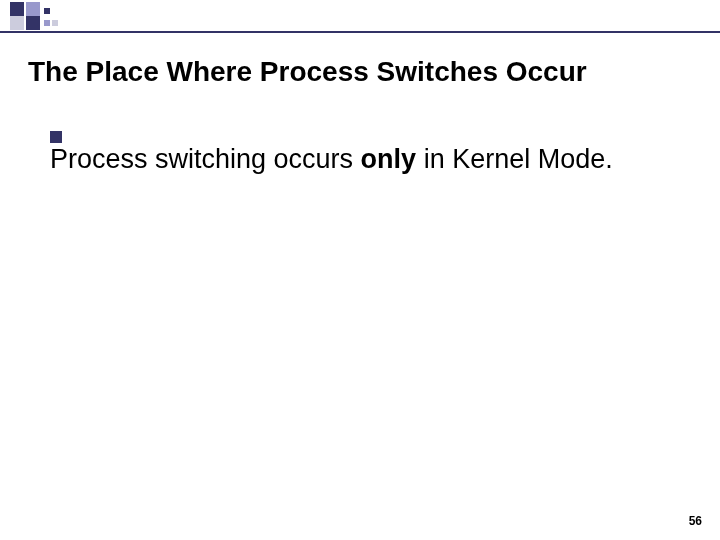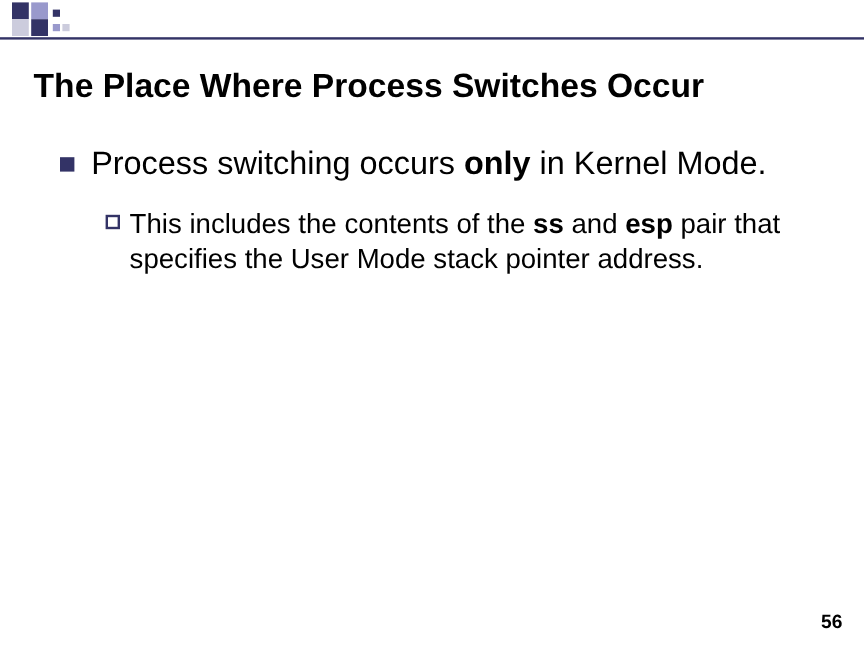--- a/index.html
+++ b/index.html
@@ -43,20 +43,21 @@
   .body {
     position: absolute;
     top: 120px;
     left: 50px;
     width: 640px;
   }
   .bullet-item {
     display: flex;
     align-items: flex-start;
     margin-bottom: 4px;
+    flex-direction: column;
   }
   .square-bullet {
     flex: 0 0 auto;
     width: 12px;
     height: 12px;
     background: #333366;
     margin-top: 11px;
     margin-right: 14px;
   }
   .bullet-text {
@@ -84,21 +85,21 @@
   .sub-text {
     font-size: 23px;
     line-height: 1.25;
     flex: 1;
   }
   .bold { font-weight: bold; }
   .page-number {
     position: absolute;
     bottom: 12px;
     right: 18px;
-    font-size: 16px;
+    font-size: 12px;
     font-weight: bold;
   }
 </style>
 </head>
 <body>
 
 <div class="header-bar">
   <div class="square" style="top:2px; left:10px; width:14px; height:14px; background:#333366;"></div>
   <div class="square" style="top:2px; left:26px; width:14px; height:14px; background:#9999cc;"></div>
   <div class="square" style="top:8px; left:44px; width:6px; height:6px; background:#333366;"></div>
@@ -114,24 +115,16 @@
 <div class="body">
 
   <div class="bullet-item">
     <div class="square-bullet"></div>
     <div class="bullet-text">
       <span>Process switching occurs </span><span class="bold">only</span><span> in Kernel Mode.</span>
     </div>
   </div>
 
 
-  <div class="sub-list">
-    <div class="sub-item">
-      <div class="hollow-bullet"></div>
-      <div class="sub-text">
-        <span>This includes the contents of the </span><span class="bold">ss</span><span> and </span><span class="bold">esp</span><span> pair that specifies the User Mode stack pointer address.</span>
-      </div>
-    </div>
-  </div>
 
 </div>
 
 <div class="page-number">56</div>
 
 </body></html>

